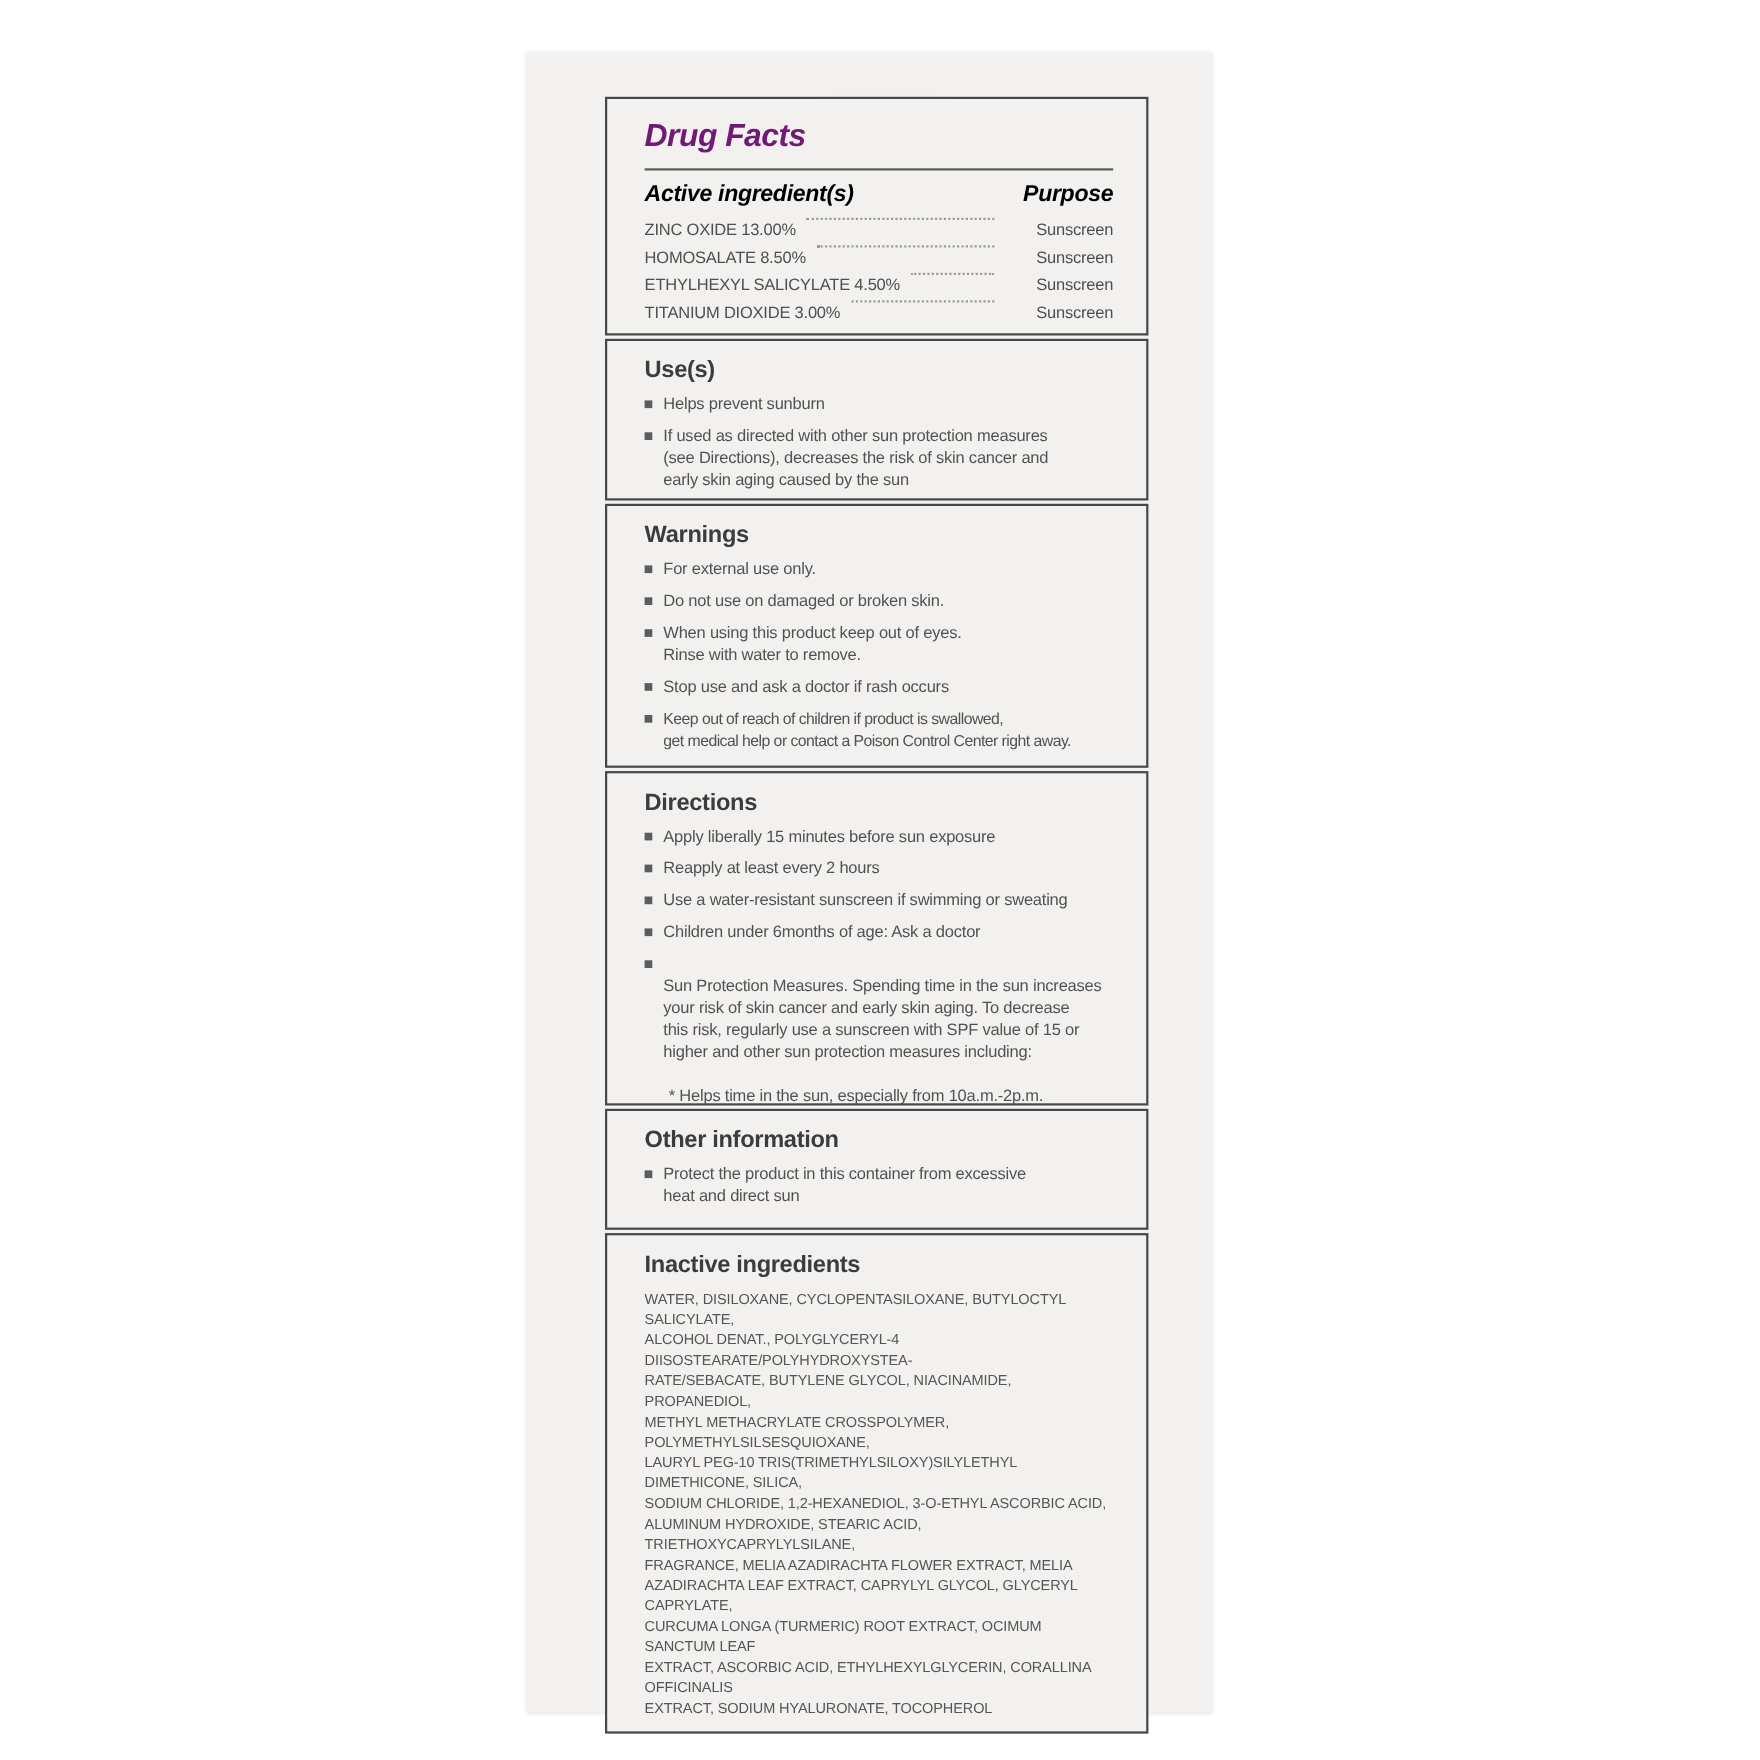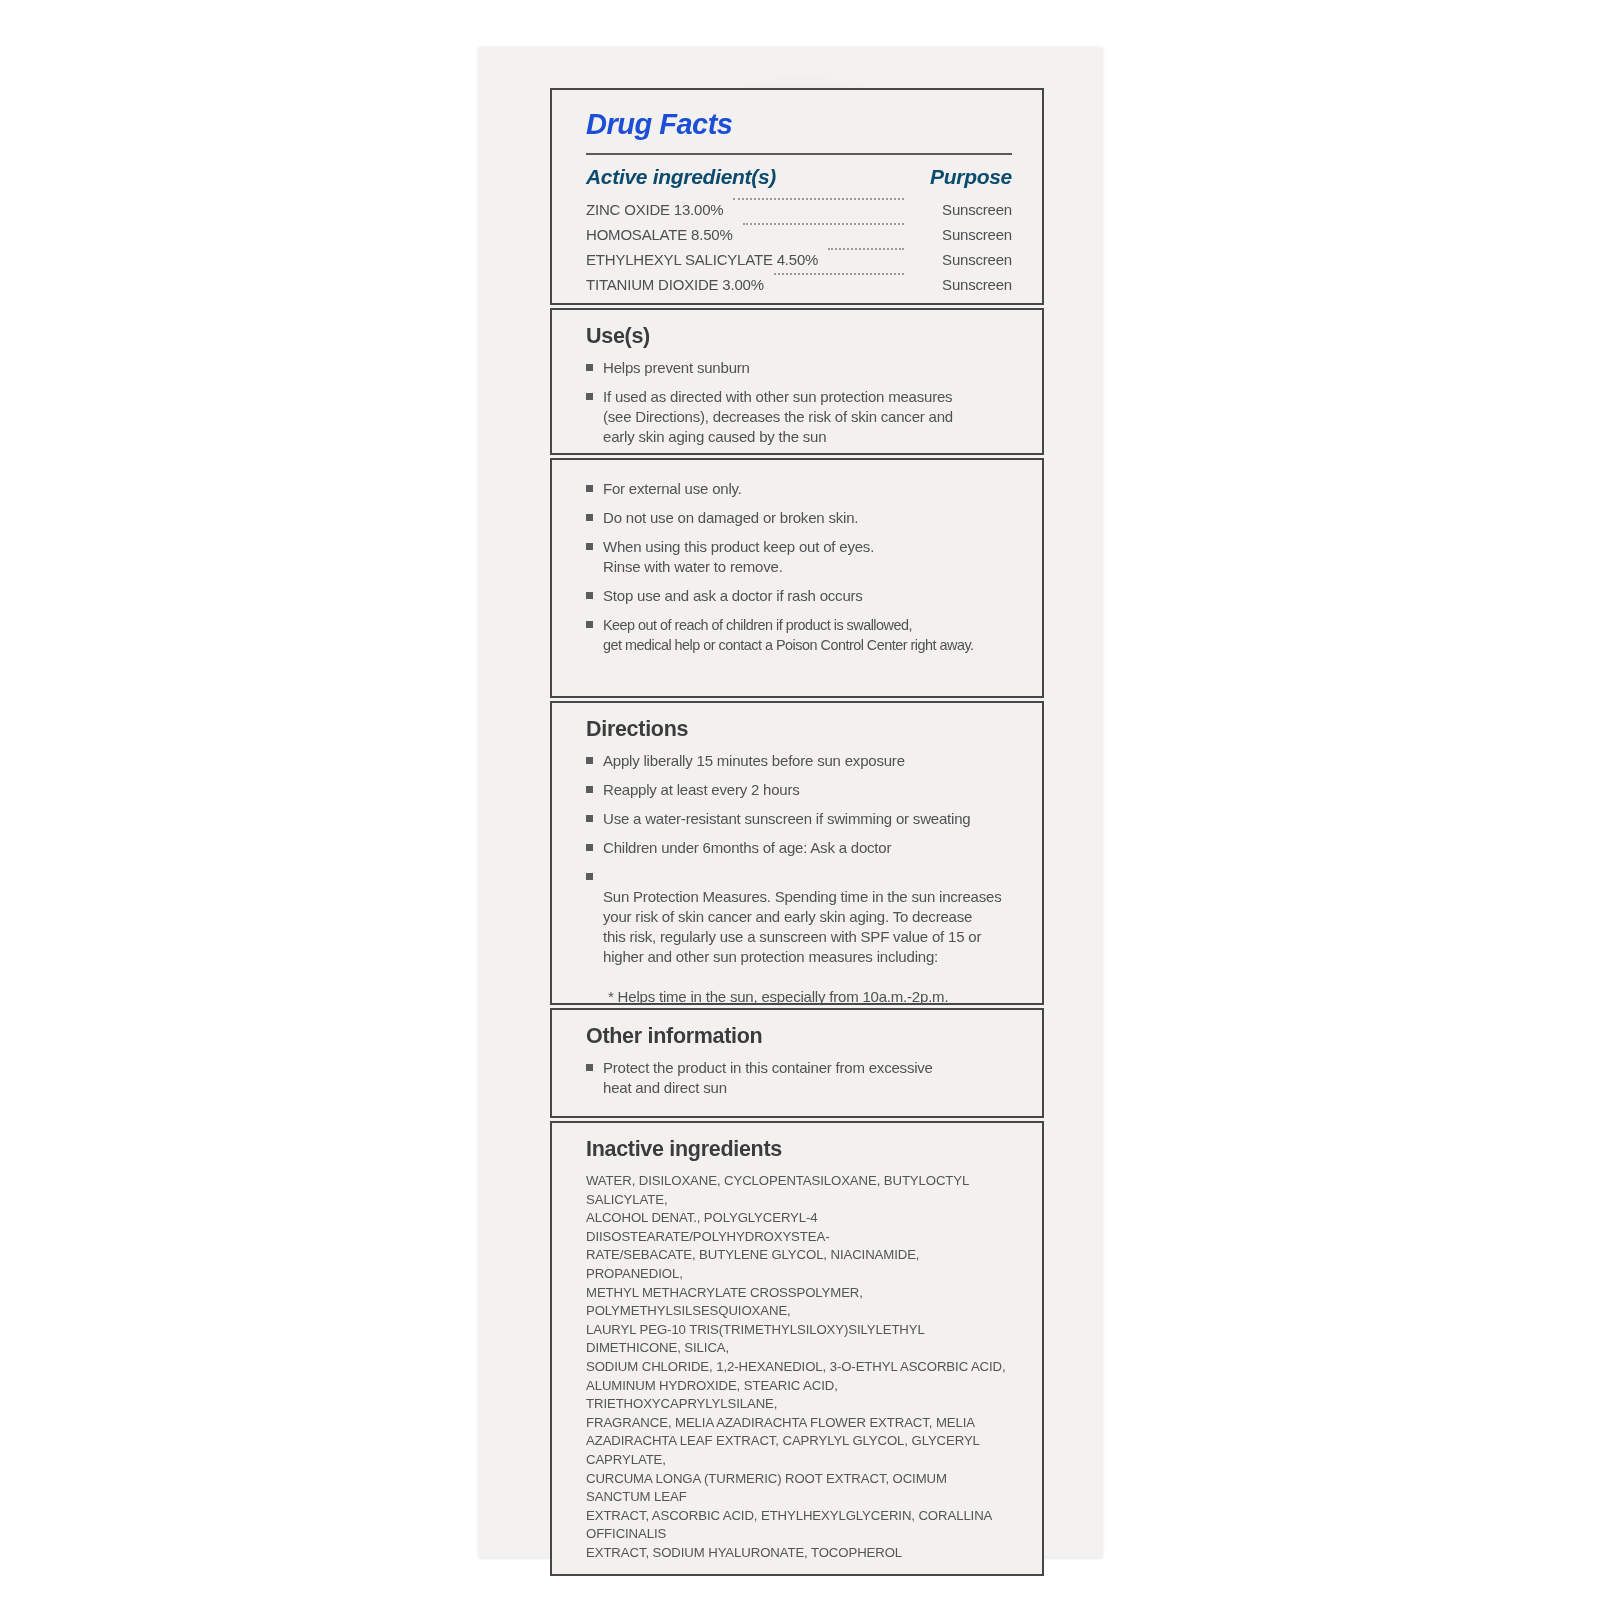--- a/index.html
+++ b/index.html
@@ -51,36 +51,36 @@
   .s3 { min-height: 240px; }
   .s4 { min-height: 304px; }
   .s5 { min-height: 110px; }
   .s6 { min-height: 66px; }
   .s7 { flex: 1 1 auto; }
 
   .title {
     font-size: 29px;
     font-weight: bold;
     font-style: italic;
-    color: #1d4ed8;
+    color: #701a75;
     letter-spacing: -0.5px;
     margin: 8px 0 0 0;
   }
   .rule {
     border: none;
     border-top: 2px solid #5a5a5a;
     margin: 12px 0 10px 0;
   }
   .tbl-head {
     display: flex;
     justify-content: space-between;
     font-size: 21px;
     font-weight: bold;
     font-style: italic;
-    color: #0c4a6e;
+    color: #000000;
     letter-spacing: -0.3px;
     margin: 4px 0 8px 0;
     text-align: right;
   }
   .ing-row {
     display: flex;
     align-items: flex-start;
     font-size: 15px;
     line-height: 25px;
     letter-spacing: -0.2px;
@@ -179,20 +179,21 @@
         </div>
         <div class="bullet">
           <span class="sq"></span>
           <span class="bt">If used as directed with other sun protection measures
 (see Directions), decreases the risk of skin cancer and
 early skin aging caused by the sun</span>
         </div>
       </div>
 
       <div class="sec s3">
+        <div class="hdg">Warnings</div>
         <div class="bullet">
           <span class="sq"></span>
           <span class="bt">For external use only.</span>
         </div>
         <div class="bullet">
           <span class="sq"></span>
           <span class="bt">Do not use on damaged or broken skin.</span>
         </div>
         <div class="bullet">
           <span class="sq"></span>

